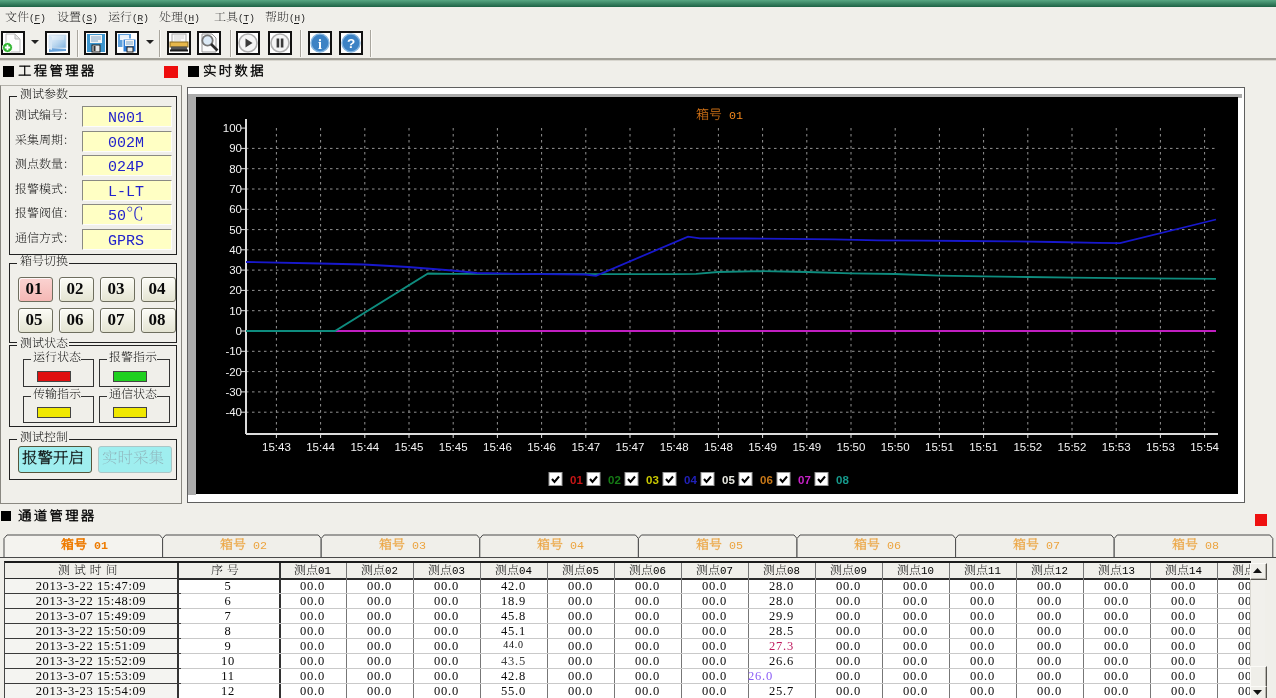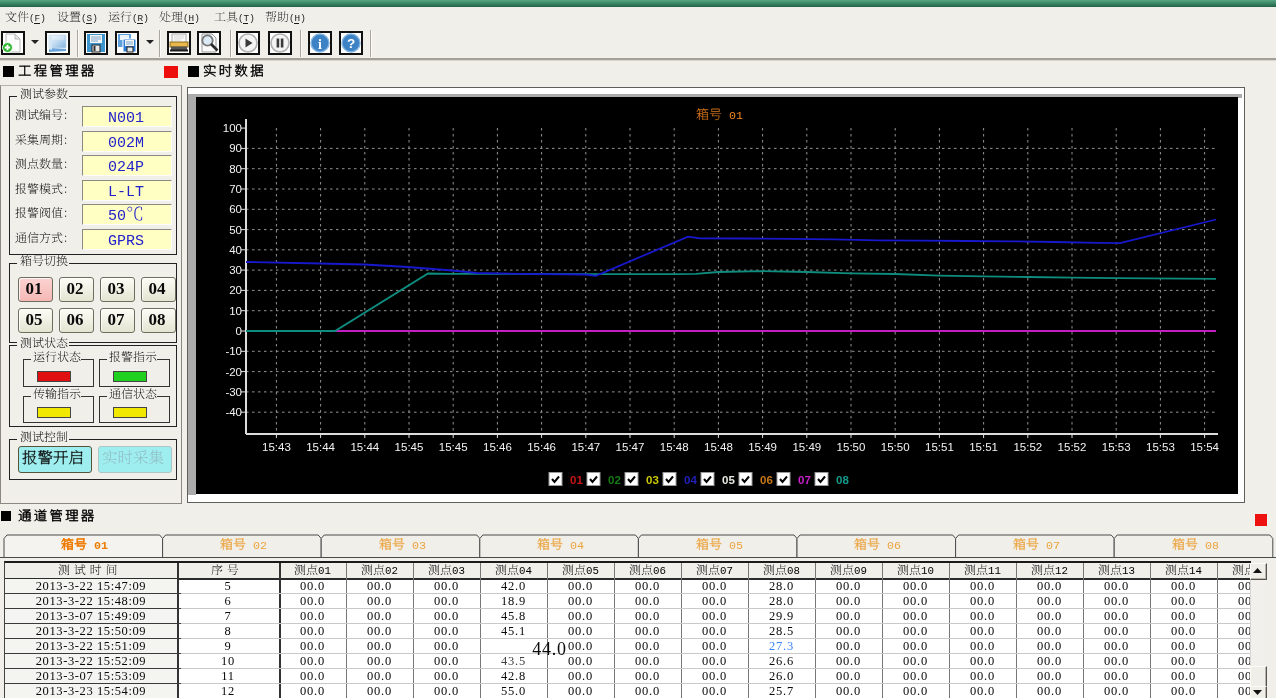--- a/index.html
+++ b/index.html
@@ -631,25 +631,25 @@
       <div style="position:absolute;left:1078px;top:61px;width:67px;height:14px;text-align:center;font-family:'Liberation Serif';font-size:12.5px;color:#0A0A0A;letter-spacing:0.8px;">00.0</div>
       <div style="position:absolute;left:1145px;top:61px;width:67px;height:14px;text-align:center;font-family:'Liberation Serif';font-size:12.5px;color:#0A0A0A;letter-spacing:0.8px;">00.0</div>
       <div style="position:absolute;left:1212px;top:61px;width:67px;height:14px;text-align:center;font-family:'Liberation Serif';font-size:12.5px;color:#0A0A0A;letter-spacing:0.8px;">00.0</div>
       <div style="position:absolute;left:176px;top:90px;width:1070px;height:1px;background:#C9C9C9;"></div>
       <div style="position:absolute;left:0;top:90px;width:176px;height:1px;background:#3A3A3A;"></div>
       <div style="position:absolute;left:0px;top:76px;width:172px;height:14px;text-align:center;font-family:'Liberation Serif';font-size:12.5px;color:#0A0A0A;background:#F4F4F1;letter-spacing:0.6px;">2013-3-22 15:51:09</div>
       <div style="position:absolute;left:172px;top:76px;width:102px;height:14px;text-align:center;font-family:'Liberation Serif';font-size:12.5px;color:#0A0A0A;letter-spacing:0.8px;">9</div>
       <div style="position:absolute;left:274px;top:76px;width:67px;height:14px;text-align:center;font-family:'Liberation Serif';font-size:12.5px;color:#0A0A0A;letter-spacing:0.8px;">00.0</div>
       <div style="position:absolute;left:341px;top:76px;width:67px;height:14px;text-align:center;font-family:'Liberation Serif';font-size:12.5px;color:#0A0A0A;letter-spacing:0.8px;">00.0</div>
       <div style="position:absolute;left:408px;top:76px;width:67px;height:14px;text-align:center;font-family:'Liberation Serif';font-size:12.5px;color:#0A0A0A;letter-spacing:0.8px;">00.0</div>
-      <div style="position:absolute;left:475px;top:76px;width:67px;height:14px;text-align:center;font-family:'Liberation Serif';font-size:18px;color:#0A0A0A;letter-spacing:0.8px;padding-left:36px;">44.0</div>
+      <div style="position:absolute;left:475px;top:76px;width:67px;height:14px;text-align:center;font-family:'Liberation Serif';font-size:10px;color:#0A0A0A;letter-spacing:0.8px;">44.0</div>
       <div style="position:absolute;left:542px;top:76px;width:67px;height:14px;text-align:center;font-family:'Liberation Serif';font-size:12.5px;color:#0A0A0A;letter-spacing:0.8px;">00.0</div>
       <div style="position:absolute;left:609px;top:76px;width:67px;height:14px;text-align:center;font-family:'Liberation Serif';font-size:12.5px;color:#0A0A0A;letter-spacing:0.8px;">00.0</div>
       <div style="position:absolute;left:676px;top:76px;width:67px;height:14px;text-align:center;font-family:'Liberation Serif';font-size:12.5px;color:#0A0A0A;letter-spacing:0.8px;">00.0</div>
-      <div style="position:absolute;left:743px;top:76px;width:67px;height:14px;text-align:center;font-family:'Liberation Serif';font-size:12.5px;color:#3b82f6;letter-spacing:0.8px;">27.3</div>
+      <div style="position:absolute;left:743px;top:76px;width:67px;height:14px;text-align:center;font-family:'Liberation Serif';font-size:12.5px;color:#be185d;letter-spacing:0.8px;">27.3</div>
       <div style="position:absolute;left:810px;top:76px;width:67px;height:14px;text-align:center;font-family:'Liberation Serif';font-size:12.5px;color:#0A0A0A;letter-spacing:0.8px;">00.0</div>
       <div style="position:absolute;left:877px;top:76px;width:67px;height:14px;text-align:center;font-family:'Liberation Serif';font-size:12.5px;color:#0A0A0A;letter-spacing:0.8px;">00.0</div>
       <div style="position:absolute;left:944px;top:76px;width:67px;height:14px;text-align:center;font-family:'Liberation Serif';font-size:12.5px;color:#0A0A0A;letter-spacing:0.8px;">00.0</div>
       <div style="position:absolute;left:1011px;top:76px;width:67px;height:14px;text-align:center;font-family:'Liberation Serif';font-size:12.5px;color:#0A0A0A;letter-spacing:0.8px;">00.0</div>
       <div style="position:absolute;left:1078px;top:76px;width:67px;height:14px;text-align:center;font-family:'Liberation Serif';font-size:12.5px;color:#0A0A0A;letter-spacing:0.8px;">00.0</div>
       <div style="position:absolute;left:1145px;top:76px;width:67px;height:14px;text-align:center;font-family:'Liberation Serif';font-size:12.5px;color:#0A0A0A;letter-spacing:0.8px;">00.0</div>
       <div style="position:absolute;left:1212px;top:76px;width:67px;height:14px;text-align:center;font-family:'Liberation Serif';font-size:12.5px;color:#0A0A0A;letter-spacing:0.8px;">00.0</div>
       <div style="position:absolute;left:176px;top:105px;width:1070px;height:1px;background:#C9C9C9;"></div>
       <div style="position:absolute;left:0;top:105px;width:176px;height:1px;background:#3A3A3A;"></div>
       <div style="position:absolute;left:0px;top:91px;width:172px;height:14px;text-align:center;font-family:'Liberation Serif';font-size:12.5px;color:#0A0A0A;background:#F4F4F1;letter-spacing:0.6px;">2013-3-22 15:52:09</div>
@@ -673,21 +673,21 @@
       <div style="position:absolute;left:0;top:120px;width:176px;height:1px;background:#3A3A3A;"></div>
       <div style="position:absolute;left:0px;top:106px;width:172px;height:14px;text-align:center;font-family:'Liberation Serif';font-size:12.5px;color:#0A0A0A;background:#F4F4F1;letter-spacing:0.6px;">2013-3-07 15:53:09</div>
       <div style="position:absolute;left:172px;top:106px;width:102px;height:14px;text-align:center;font-family:'Liberation Serif';font-size:12.5px;color:#0A0A0A;letter-spacing:0.8px;">11</div>
       <div style="position:absolute;left:274px;top:106px;width:67px;height:14px;text-align:center;font-family:'Liberation Serif';font-size:12.5px;color:#0A0A0A;letter-spacing:0.8px;">00.0</div>
       <div style="position:absolute;left:341px;top:106px;width:67px;height:14px;text-align:center;font-family:'Liberation Serif';font-size:12.5px;color:#0A0A0A;letter-spacing:0.8px;">00.0</div>
       <div style="position:absolute;left:408px;top:106px;width:67px;height:14px;text-align:center;font-family:'Liberation Serif';font-size:12.5px;color:#0A0A0A;letter-spacing:0.8px;">00.0</div>
       <div style="position:absolute;left:475px;top:106px;width:67px;height:14px;text-align:center;font-family:'Liberation Serif';font-size:12.5px;color:#0A0A0A;letter-spacing:0.8px;">42.8</div>
       <div style="position:absolute;left:542px;top:106px;width:67px;height:14px;text-align:center;font-family:'Liberation Serif';font-size:12.5px;color:#0A0A0A;letter-spacing:0.8px;">00.0</div>
       <div style="position:absolute;left:609px;top:106px;width:67px;height:14px;text-align:center;font-family:'Liberation Serif';font-size:12.5px;color:#0A0A0A;letter-spacing:0.8px;">00.0</div>
       <div style="position:absolute;left:676px;top:106px;width:67px;height:14px;text-align:center;font-family:'Liberation Serif';font-size:12.5px;color:#0A0A0A;letter-spacing:0.8px;">00.0</div>
-      <div style="position:absolute;left:743px;top:106px;width:67px;height:14px;text-align:center;font-family:'Liberation Serif';font-size:12.5px;color:#000000;letter-spacing:0.8px;">26.0</div>
+      <div style="position:absolute;left:743px;top:106px;width:67px;height:14px;font-family:'Liberation Serif';font-size:12.5px;color:#8b5cf6;letter-spacing:0.8px;">26.0</div>
       <div style="position:absolute;left:810px;top:106px;width:67px;height:14px;text-align:center;font-family:'Liberation Serif';font-size:12.5px;color:#0A0A0A;letter-spacing:0.8px;">00.0</div>
       <div style="position:absolute;left:877px;top:106px;width:67px;height:14px;text-align:center;font-family:'Liberation Serif';font-size:12.5px;color:#0A0A0A;letter-spacing:0.8px;">00.0</div>
       <div style="position:absolute;left:944px;top:106px;width:67px;height:14px;text-align:center;font-family:'Liberation Serif';font-size:12.5px;color:#0A0A0A;letter-spacing:0.8px;">00.0</div>
       <div style="position:absolute;left:1011px;top:106px;width:67px;height:14px;text-align:center;font-family:'Liberation Serif';font-size:12.5px;color:#0A0A0A;letter-spacing:0.8px;">00.0</div>
       <div style="position:absolute;left:1078px;top:106px;width:67px;height:14px;text-align:center;font-family:'Liberation Serif';font-size:12.5px;color:#0A0A0A;letter-spacing:0.8px;">00.0</div>
       <div style="position:absolute;left:1145px;top:106px;width:67px;height:14px;text-align:center;font-family:'Liberation Serif';font-size:12.5px;color:#0A0A0A;letter-spacing:0.8px;">00.0</div>
       <div style="position:absolute;left:1212px;top:106px;width:67px;height:14px;text-align:center;font-family:'Liberation Serif';font-size:12.5px;color:#0A0A0A;letter-spacing:0.8px;">00.0</div>
       <div style="position:absolute;left:0px;top:121px;width:172px;height:14px;text-align:center;font-family:'Liberation Serif';font-size:12.5px;color:#0A0A0A;background:#F4F4F1;letter-spacing:0.6px;">2013-3-23 15:54:09</div>
       <div style="position:absolute;left:172px;top:121px;width:102px;height:14px;text-align:center;font-family:'Liberation Serif';font-size:12.5px;color:#0A0A0A;letter-spacing:0.8px;">12</div>
       <div style="position:absolute;left:274px;top:121px;width:67px;height:14px;text-align:center;font-family:'Liberation Serif';font-size:12.5px;color:#0A0A0A;letter-spacing:0.8px;">00.0</div>

